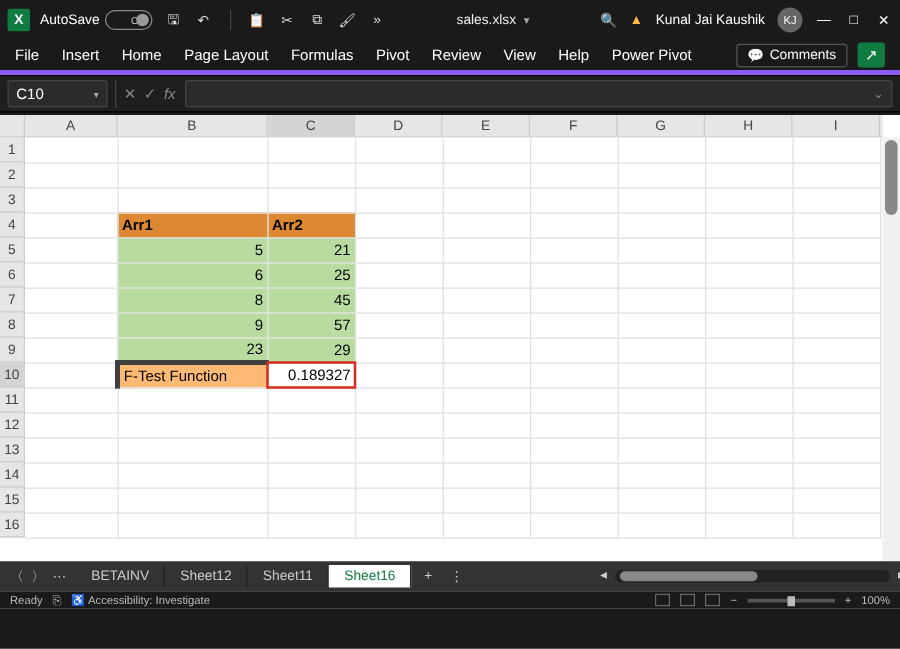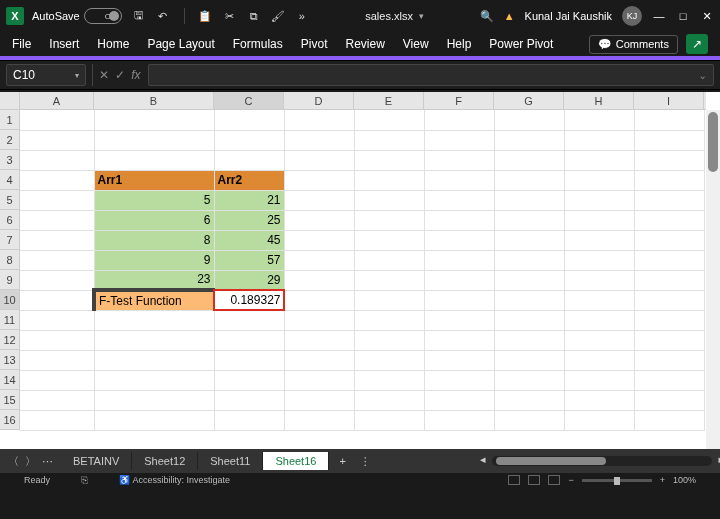--- a/index.html
+++ b/index.html
@@ -69,21 +69,21 @@
   .sheettabs { position:absolute; left:0; right:0; bottom:14px; height:24px; background:#333; display:flex; align-items:center; font-size:11px; color:#ccc;}
   .sheettabs .nav { display:flex; gap:6px; padding:0 8px; align-items:center;}
   .sheettabs .tab { padding: 3px 12px; border-right:1px solid #222;}
   .sheettabs .tab.active { background:#fff; color:#107c41; }
   .sheettabs .add { padding:0 10px;}
   .sheettabs .hscroll { margin-left:auto; width:220px; height:10px; background:#222; border-radius:5px; margin-right:8px; position:relative;}
   .sheettabs .hscroll .thumb { position:absolute; left:4px; top:1px; height:8px; width:110px; background:#888; border-radius:4px;}
   .sheettabs .tri { padding:0 4px;}
 
   
-  .statusbar { position:absolute; left:0; right:0; bottom:0; height:14px; background:#1a1a1a; display:flex; align-items:center; font-size:9px; padding:0 24px; color:#bbb;gap:23px;}
+  .statusbar { position:absolute; left:0; right:0; bottom:0; height:14px; background:#1a1a1a; display:flex; align-items:center; font-size:9px; padding:0 8px; color:#bbb;}
   .statusbar .right { margin-left:auto; display:flex; gap:8px; align-items:center;}
   .zoom-slider { width:70px; height:3px; background:#555; position:relative;}
   .zoom-slider .knob { position:absolute; width:6px; height:8px; background:#bbb; top:-2px; left:32px;}
   .vbtn { width:12px; height:10px; border:1px solid #666; }
 </style>
 </head>
 <body>
 
 <div class="titlebar">
   <div class="xl-icon">X</div>

